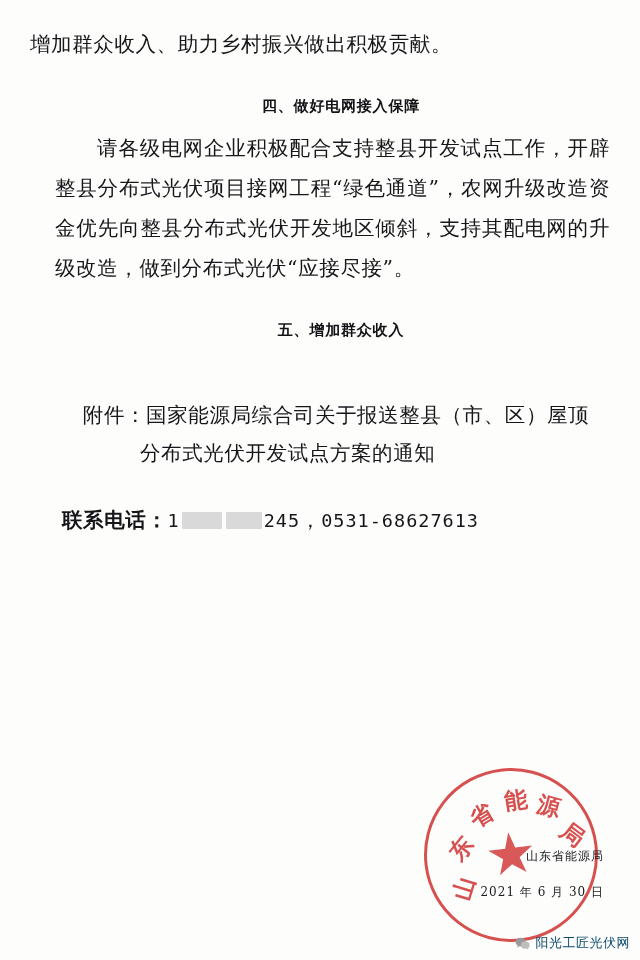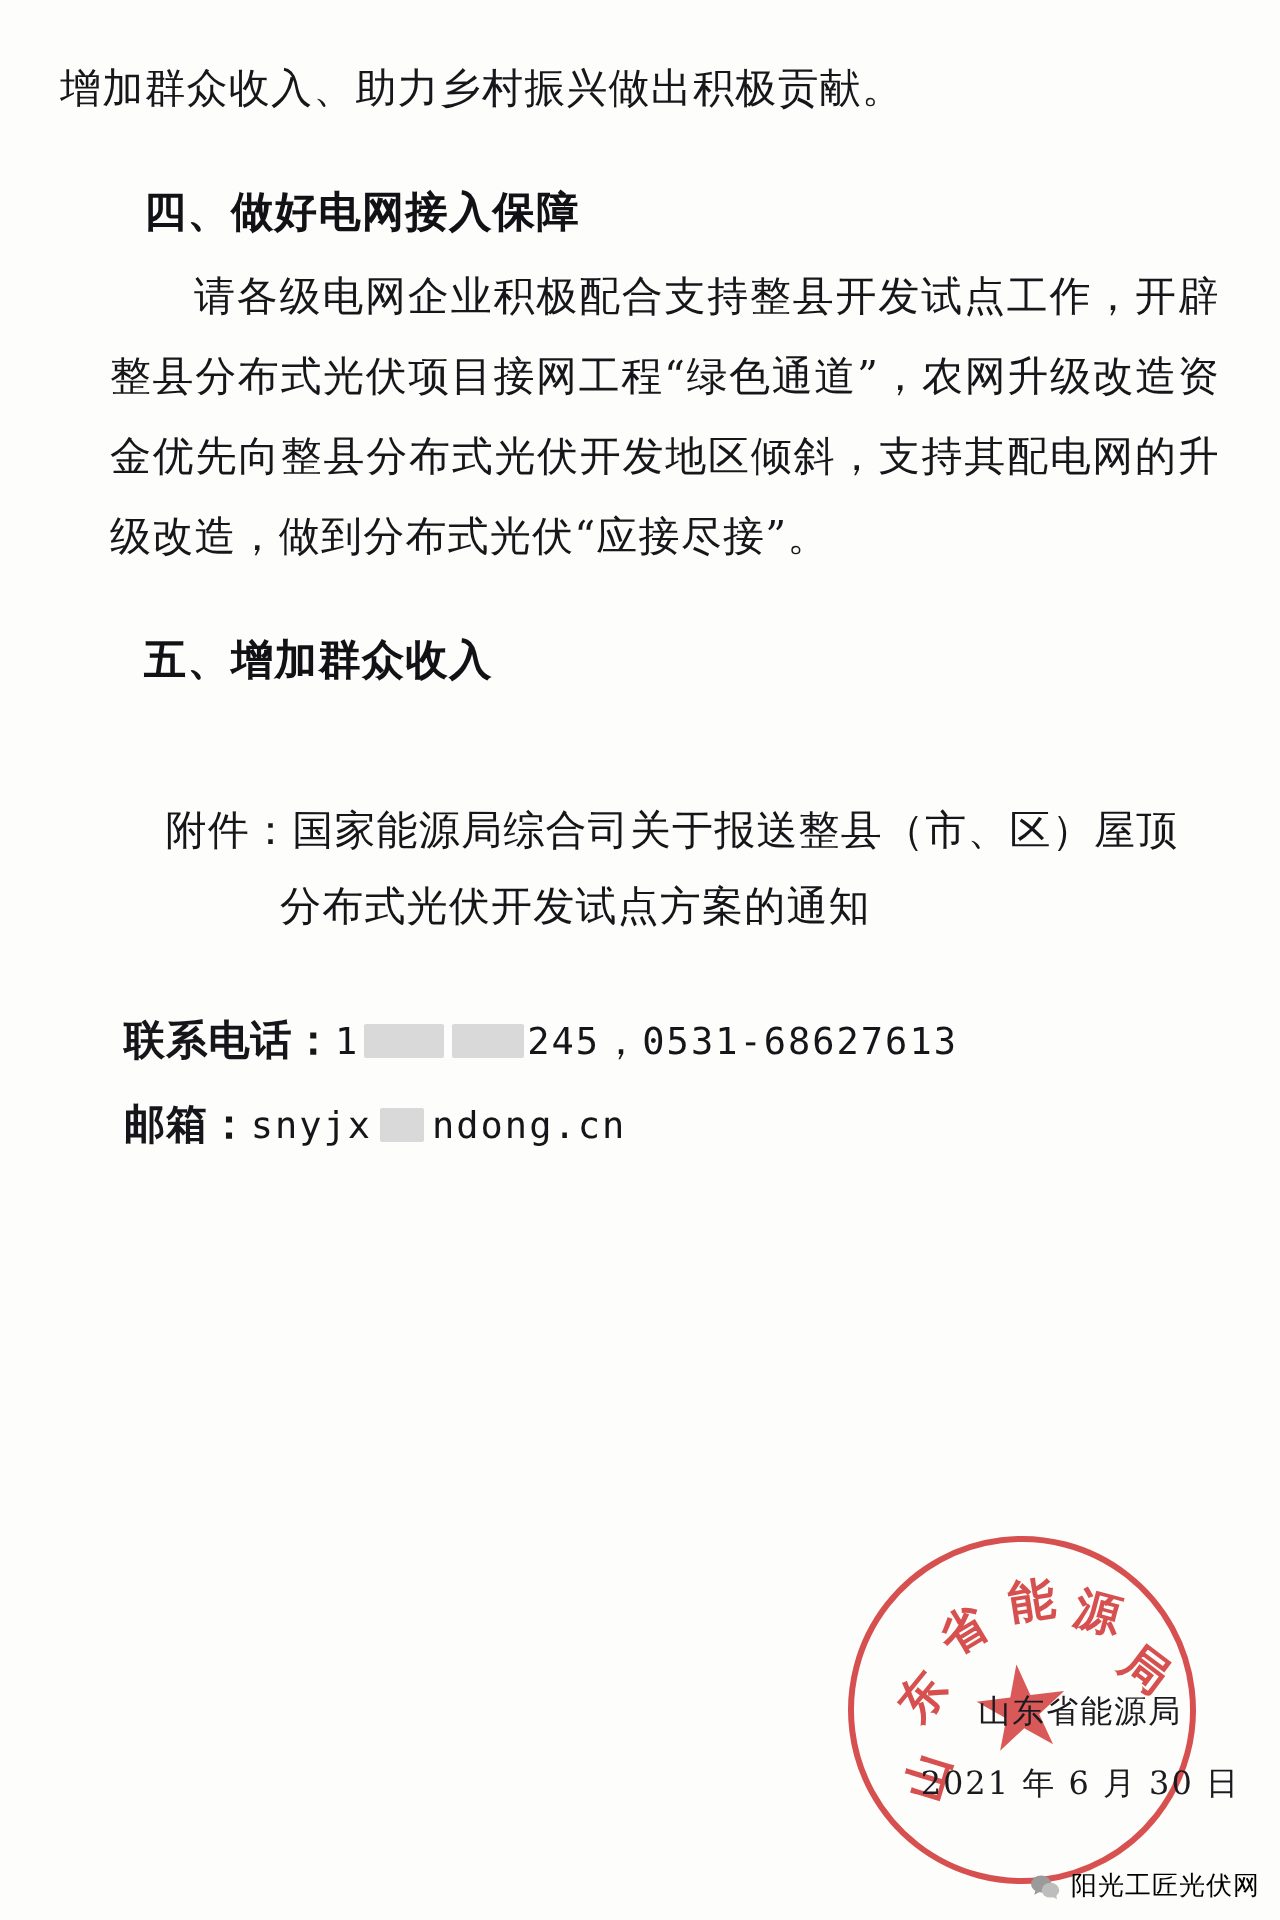--- a/index.html
+++ b/index.html
@@ -41,27 +41,28 @@
     margin: 0 0 2px 0;
     color: #17171b;
   }
 
   .para.indent {
     text-indent: 42px;
     margin-left: 25px;
   }
 
   .heading {
-    font-size: 21px;
+    font-size: 15px;
     line-height: 40px;
     letter-spacing: 0.8px;
     font-weight: bold;
     text-indent: 42px;
     margin: 6px 0 2px 0;
     color: #121216;
+    text-align: center;
   }
 
   .spacer-sm { height: 14px; }
   .spacer-lg { height: 34px; }
 
   .attach-block {
     font-size: 20.5px;
     line-height: 38px;
     letter-spacing: 0.6px;
     margin-top: 10px;
@@ -95,24 +96,24 @@
     vertical-align: -2px;
     border-radius: 1px;
   }
   .redact.w1 { width: 40px; margin: 0 2px; }
   .redact.w2 { width: 36px; margin: 0 2px; }
   .redact.w3 { width: 22px; margin: 0 4px; }
 
   
   .sign-block {
     position: absolute;
-    right: 20px;
+    right: 36px;
     top: 838px;
-    text-align: center;
-    font-size: 16px;
+    text-align: right;
+    font-size: 12px;
     line-height: 36px;
     letter-spacing: 1px;
     color: #1a1a1f;
     z-index: 3;
   }
 
   
   .seal {
     position: absolute;
     left: 424px;
@@ -156,21 +157,21 @@
   
   .watermark {
     position: absolute;
     right: 10px;
     bottom: 8px;
     display: flex;
     align-items: center;
     gap: 6px;
     font-family: Liberation Mono, monospace;
     font-size: 13px;
-    color: #000000;
+    color: #0c4a6e;
     letter-spacing: 0.5px;
     z-index: 4;
   }
   .wm-icon {
     width: 15px;
     height: 13px;
     position: relative;
     display: inline-block;
   }
   .wm-icon svg { display: block; }
@@ -210,23 +211,20 @@
       <div class="attach-line2">分布式光伏开发试点方案的通知</div>
     </div>
 
     <div class="contact-block">
 
 
       <div class="contact-row">
         <span class="contact-label">联系电话：</span><span class="mono">1</span><span class="redact w1"></span><span class="redact w2"></span><span class="mono">245</span><span>，</span><span class="mono">0531-68627613</span>
       </div>
 
-      <div class="contact-row">
-        <span class="contact-label">邮箱：</span><span class="mono">snyjx</span><span class="redact w3"></span><span class="mono">ndong.cn</span>
-      </div>
 
     </div>
 
   </div>
 
   <div class="seal">
     <div class="seal-text">
       <span class="seal-char" style="left:22px; top:96px; transform:rotate(-66deg);">山</span>
       <span class="seal-char" style="left:24px; top:56px; transform:rotate(-44deg);">东</span>
       <span class="seal-char" style="left:48px; top:26px; transform:rotate(-24deg);">省</span>

